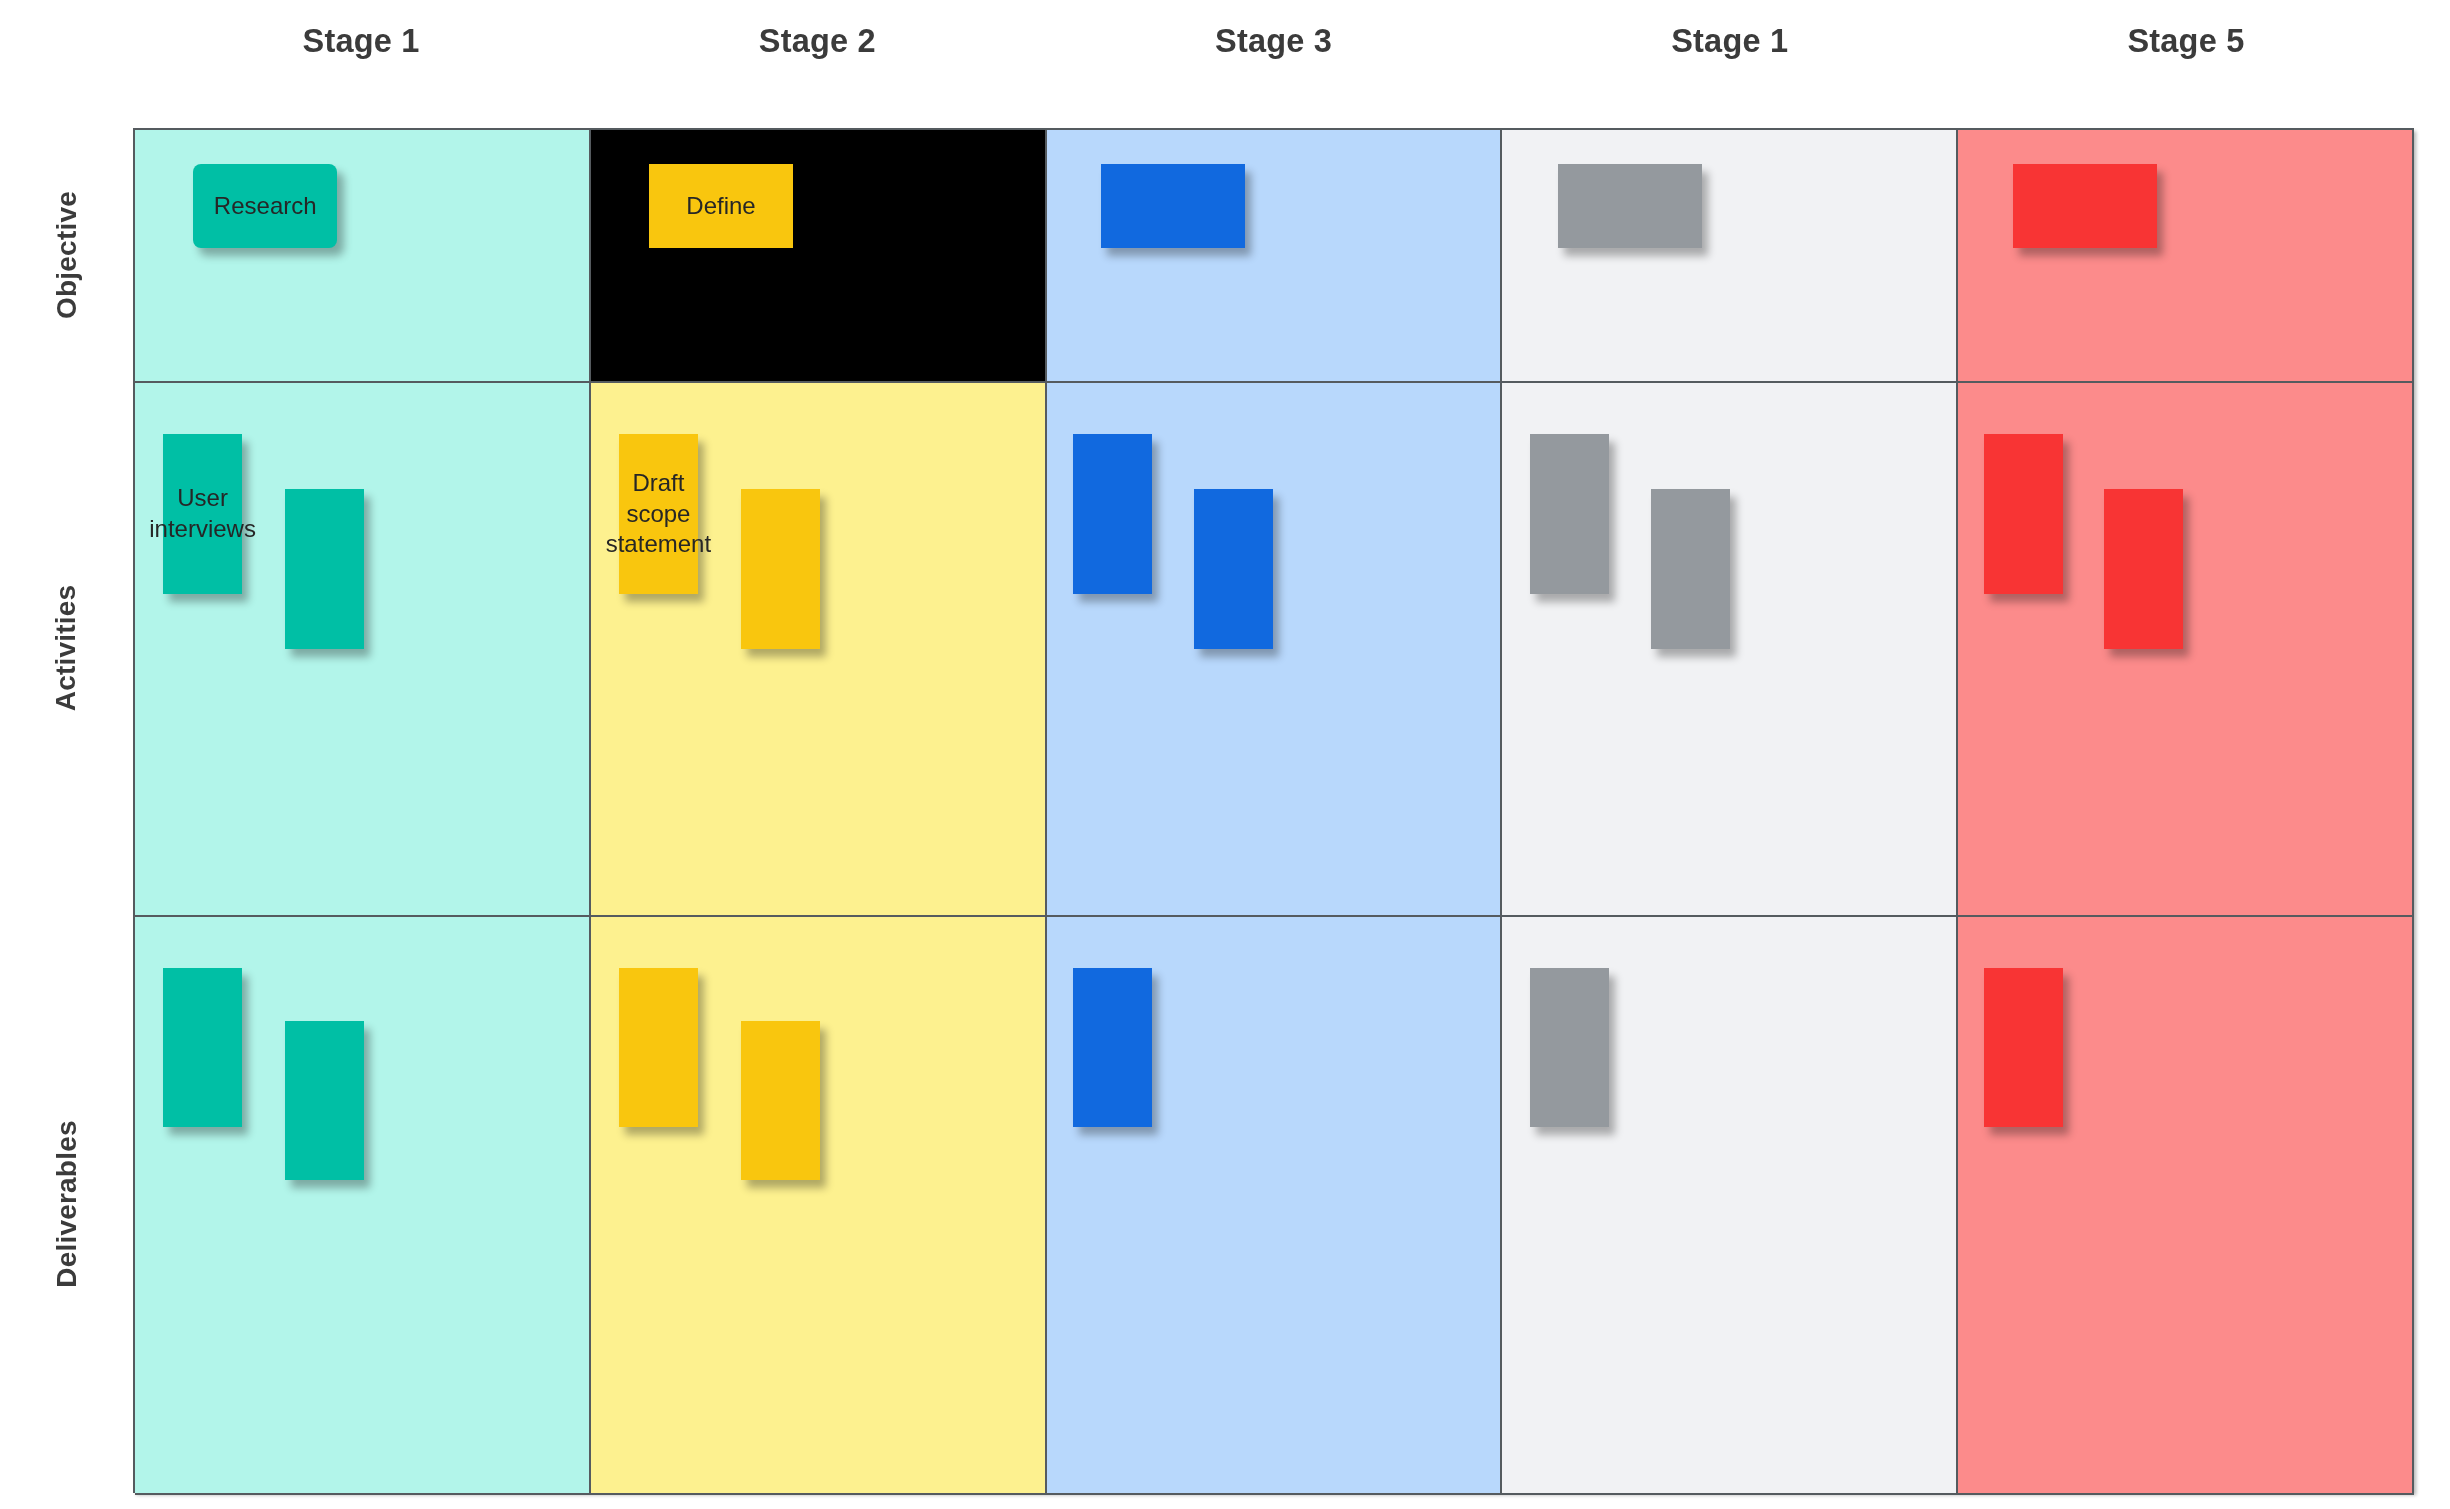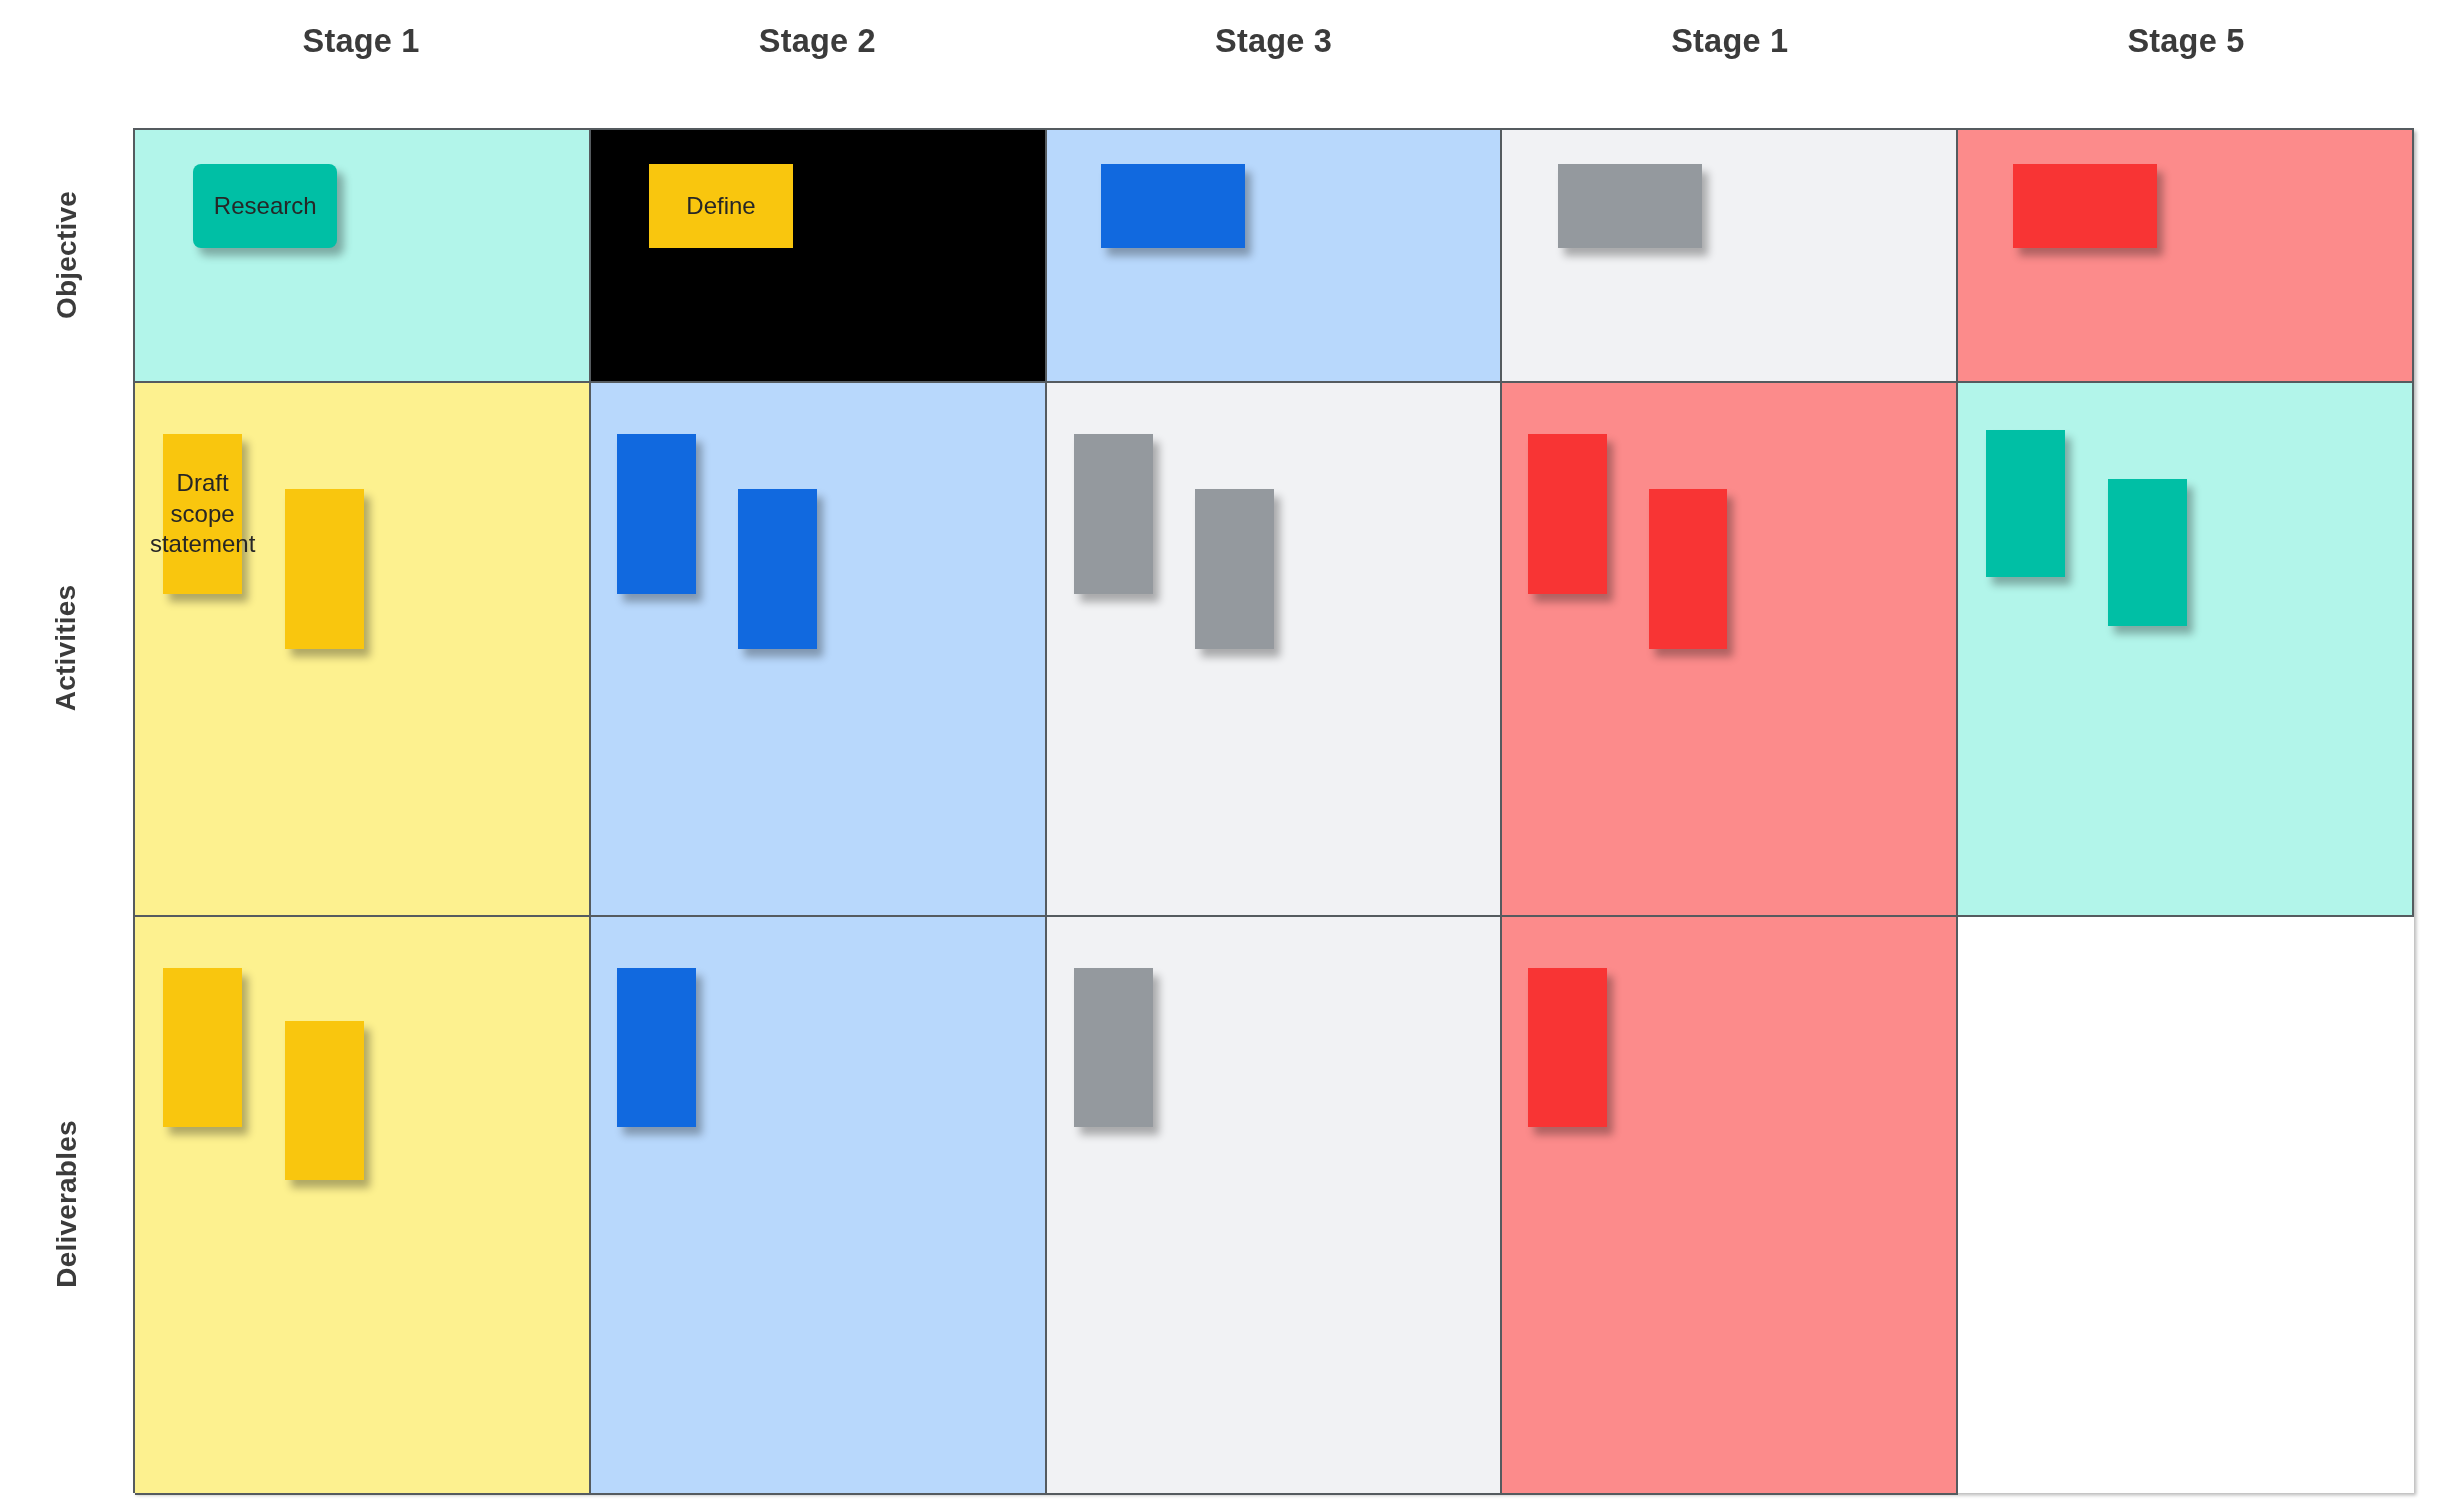--- a/index.html
+++ b/index.html
@@ -124,20 +124,28 @@
       <div class="cell" style="background: rgb(241, 242, 244);">
         <div class="note" style="background: rgb(148, 153, 158); left: 12.2%; top: 13.5%; width: 31.8%; height: 33.5%;">
           <span class="note-text"></span>
         </div>
       </div>
       <div class="cell" style="background: rgb(252, 139, 139);">
         <div class="note" style="background: rgb(248, 52, 52); left: 12%; top: 13.5%; width: 31.8%; height: 33.5%;">
           <span class="note-text"></span>
         </div>
       </div>
+      <div class="cell" style="background: rgb(178, 245, 234);">
+        <div class="note" style="background: rgb(0, 191, 165); left: 6.2%; top: 9.6%; width: 17.4%; height: 30%;">
+          <span class="note-text">User interviews</span>
+        </div>
+        <div class="note" style="background: rgb(0, 191, 165); left: 33%; top: 20%; width: 17.4%; height: 30%;">
+          <span class="note-text"></span>
+        </div>
+      </div>
       <div class="cell" style="background: rgb(253, 241, 143);">
         <div class="note" style="background: rgb(249, 198, 14); left: 6.2%; top: 9.6%; width: 17.4%; height: 30%;">
           <span class="note-text">Draft scope statement</span>
         </div>
         <div class="note" style="background: rgb(249, 198, 14); left: 33%; top: 20%; width: 17.4%; height: 30%;">
           <span class="note-text"></span>
         </div>
       </div>
       <div class="cell" style="background: rgb(184, 216, 252);">
         <div class="note" style="background: rgb(17, 105, 223); left: 5.8%; top: 9.6%; width: 17.4%; height: 30%;">

